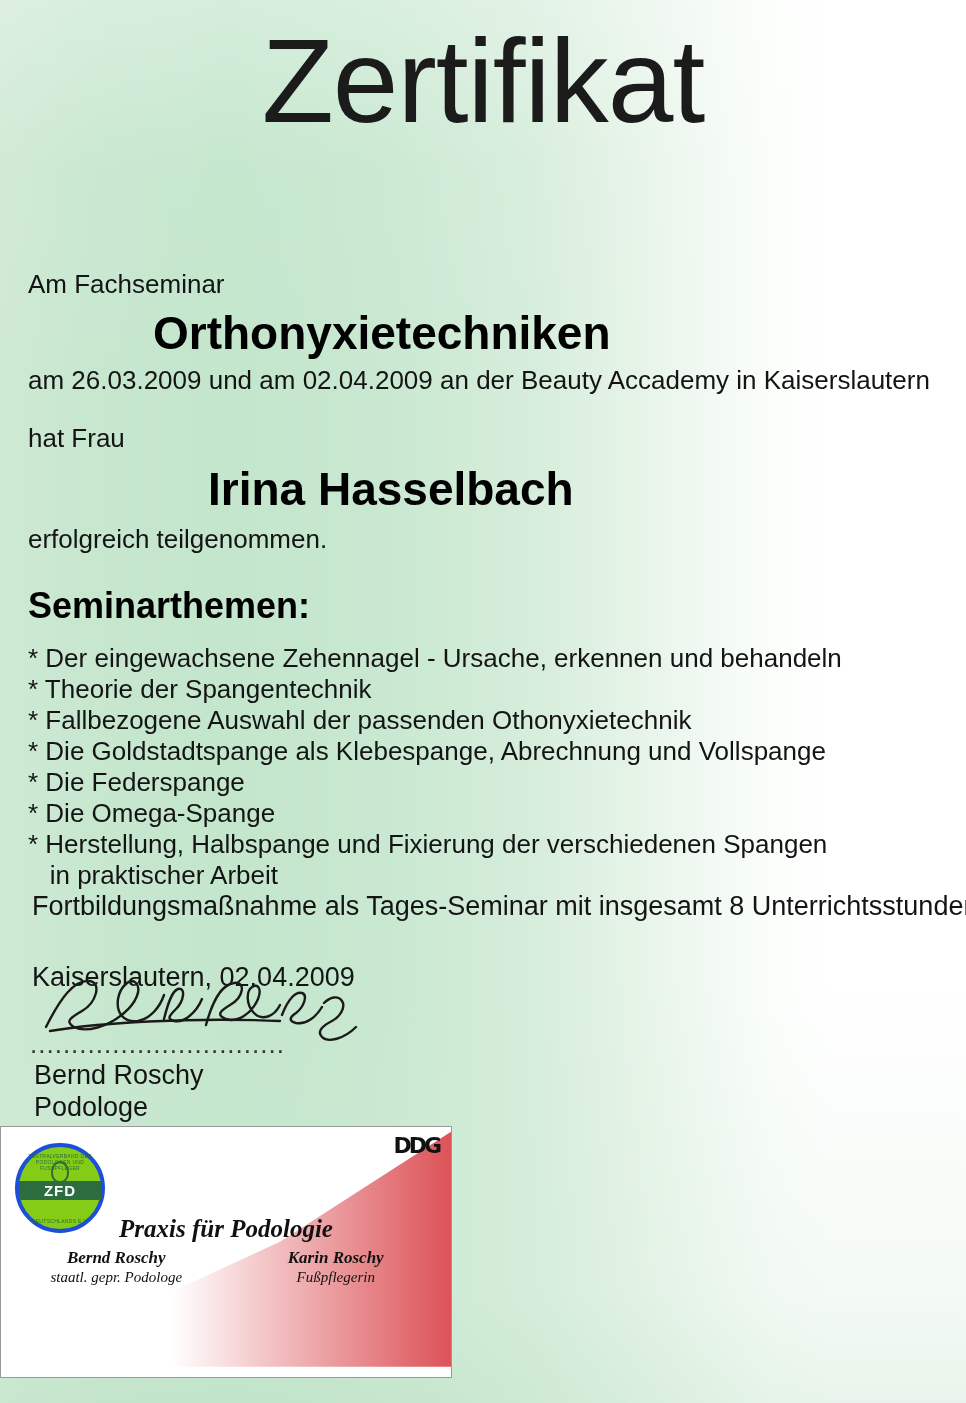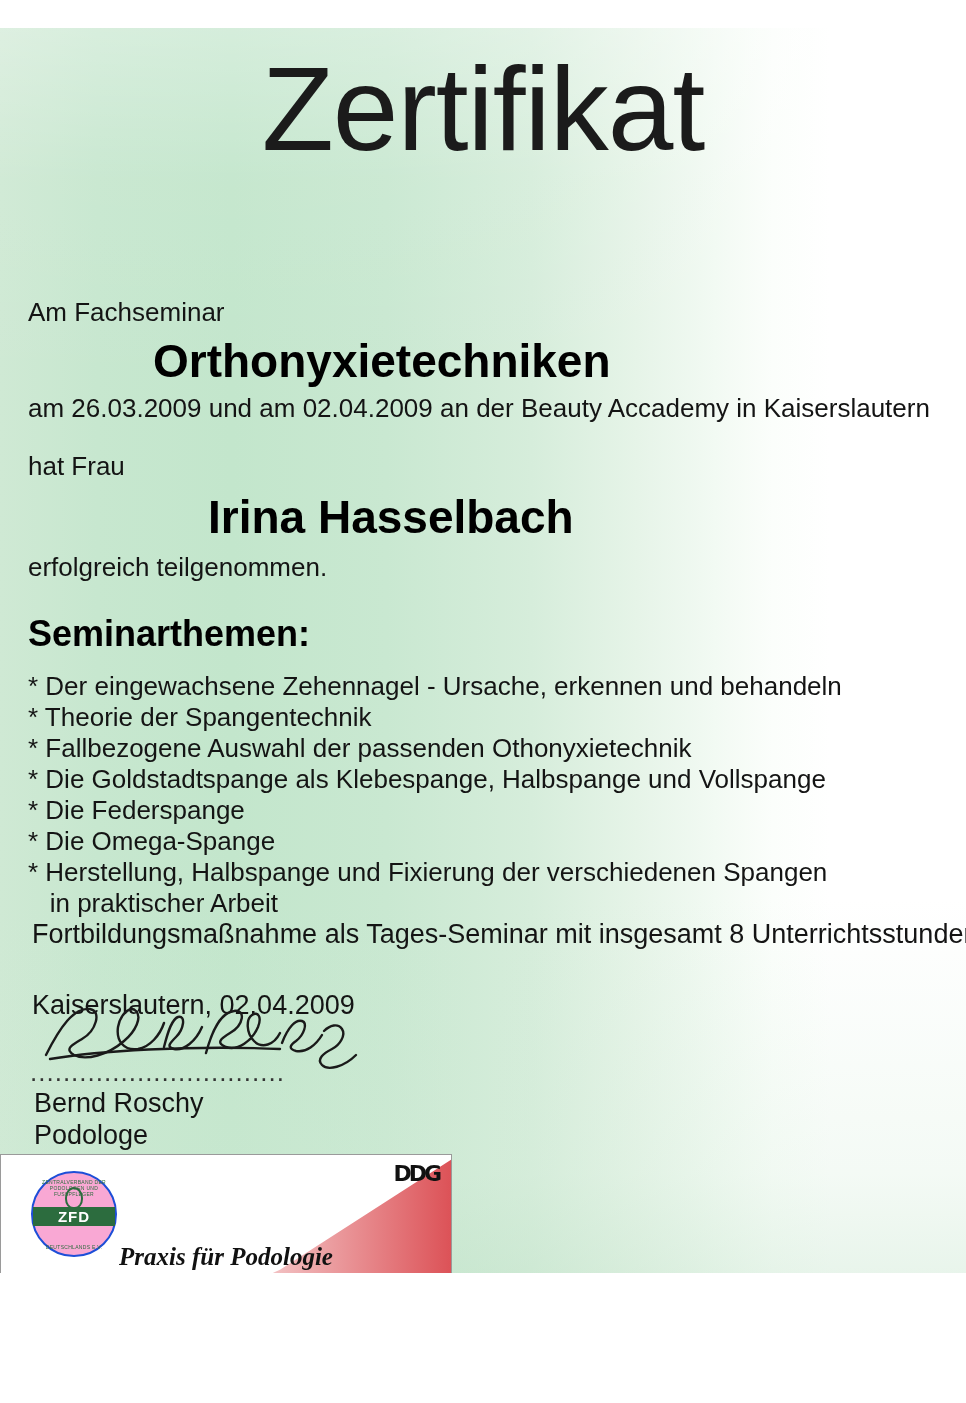--- a/index.html
+++ b/index.html
@@ -6,35 +6,34 @@
     margin: 0;
     padding: 0;
     background: #ffffff;
   }
   body {
     font-family: "Liberation Sans", sans-serif;
   }
   #certificate {
     position: relative;
     width: 966px;
-    height: 1245px;
+    height: 1403px;
     overflow: hidden;
     background:
       linear-gradient(to right,
         #cfe9d4 0%,
         #c7e7cf 10%,
         #c3e6cc 24%,
         #c9e8d1 40%,
         #d6eddb 55%,
         #e6f4e8 66%,
         #f2faf3 74%,
         #fbfefb 80%,
         #ffffff 86%,
         #ffffff 100%);
-    margin-top: 28px;
   }
   
   #certificate::before {
     content: "";
     position: absolute;
     inset: 0;
     background:
       linear-gradient(to bottom,
         rgba(255,255,255,0.30) 0%,
         rgba(255,255,255,0.05) 12%,
@@ -186,27 +185,27 @@
     right: 12px;
     top: 6px;
     font-size: 22px;
     font-weight: bold;
     color: #111;
     letter-spacing: -3px;
     font-family: "DejaVu Sans", sans-serif;
   }
   .zfd-seal {
     position: absolute;
-    left: 30px;
+    left: 14px;
     top: 16px;
     width: 82px;
     height: 82px;
     border-radius: 50%;
-    border: 2px solid #1d4ed8;
-    background: #f9a8d4;
+    border: 4px solid #1d4ed8;
+    background: #84cc16;
     color: #2c6c3e;
   }
   .zfd-seal .zfd-text {
     position: absolute;
     left: 0; right: 0;
     top: 34px;
     text-align: center;
     font-size: 15px;
     font-weight: bold;
     letter-spacing: 1px;
@@ -296,21 +295,21 @@
     <p class="person-name">Irina Hasselbach</p>
 
     <p class="line-small">erfolgreich teilgenommen.</p>
 
     <h2 class="section-heading">Seminarthemen:</h2>
 
     <ul class="topics">
       <li>* Der eingewachsene Zehennagel - Ursache, erkennen und behandeln</li>
       <li>* Theorie der Spangentechnik</li>
       <li>* Fallbezogene Auswahl der passenden Othonyxietechnik</li>
-      <li>* Die Goldstadtspange als Klebespange, Halbspange und Vollspange</li>
+      <li>* Die Goldstadtspange als Klebespange, Abrechnung und Vollspange</li>
       <li>* Die Federspange</li>
       <li>* Die Omega-Spange</li>
       <li>* Herstellung, Halbspange und Fixierung der verschiedenen Spangen</li>
       <li>   in praktischer Arbeit</li>
     </ul>
 
 
     <p class="measure">Fortbildungsmaßnahme als Tages-Seminar mit insgesamt 8 Unterrichtsstunden</p>
 
     <p class="place-date">Kaiserslautern, 02.04.2009</p>

